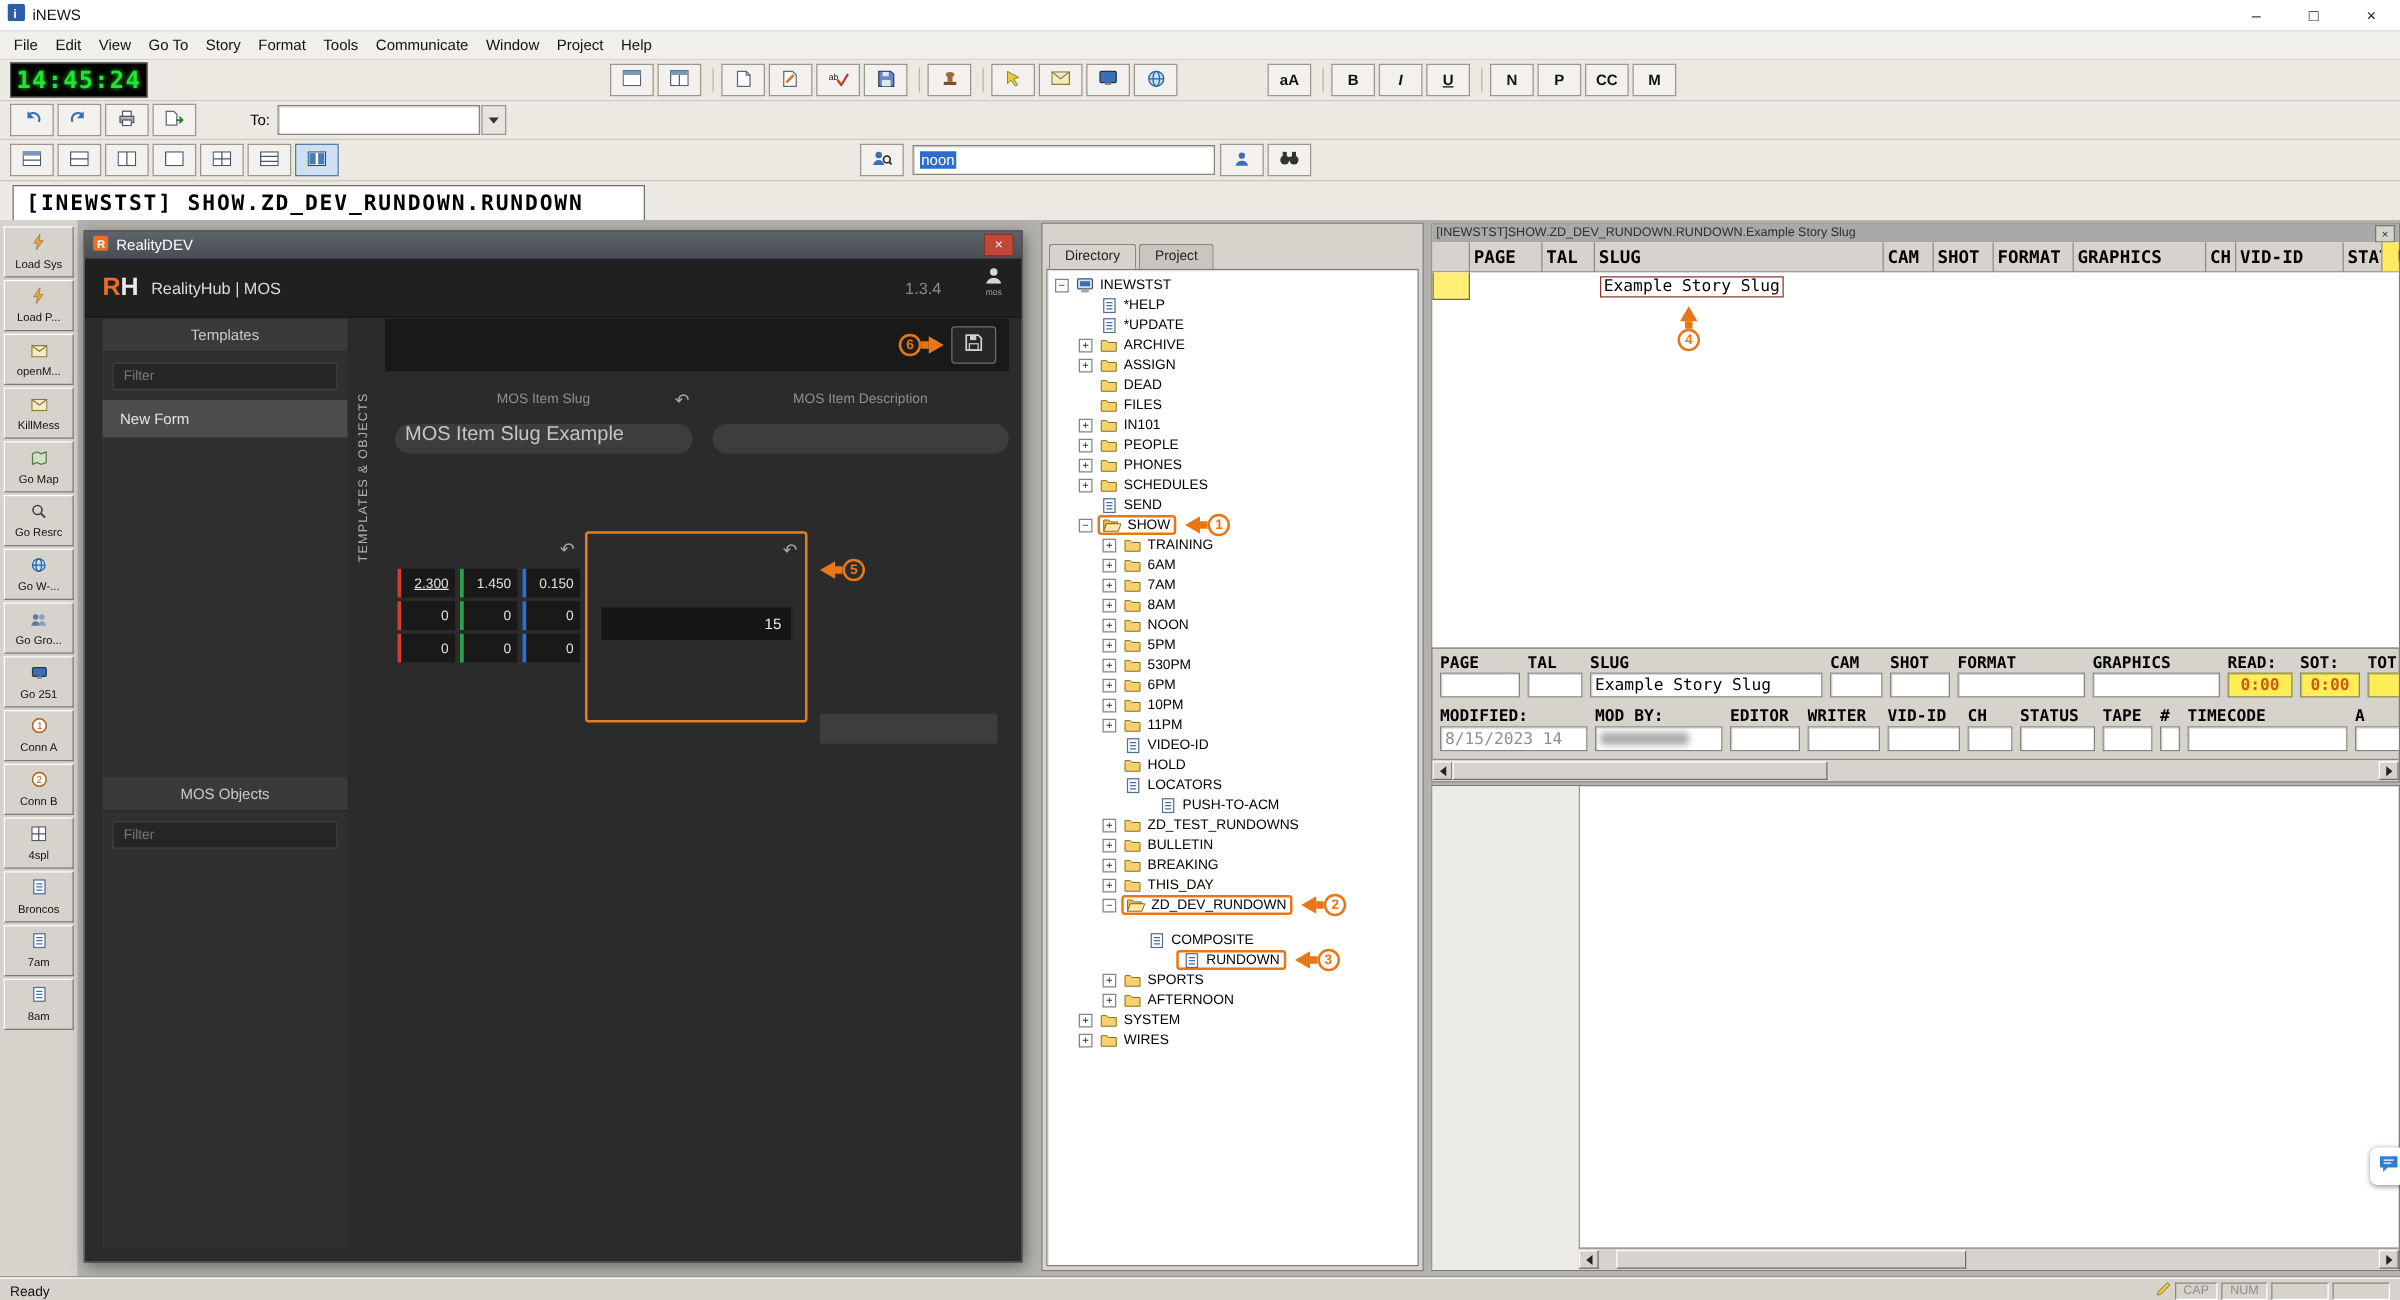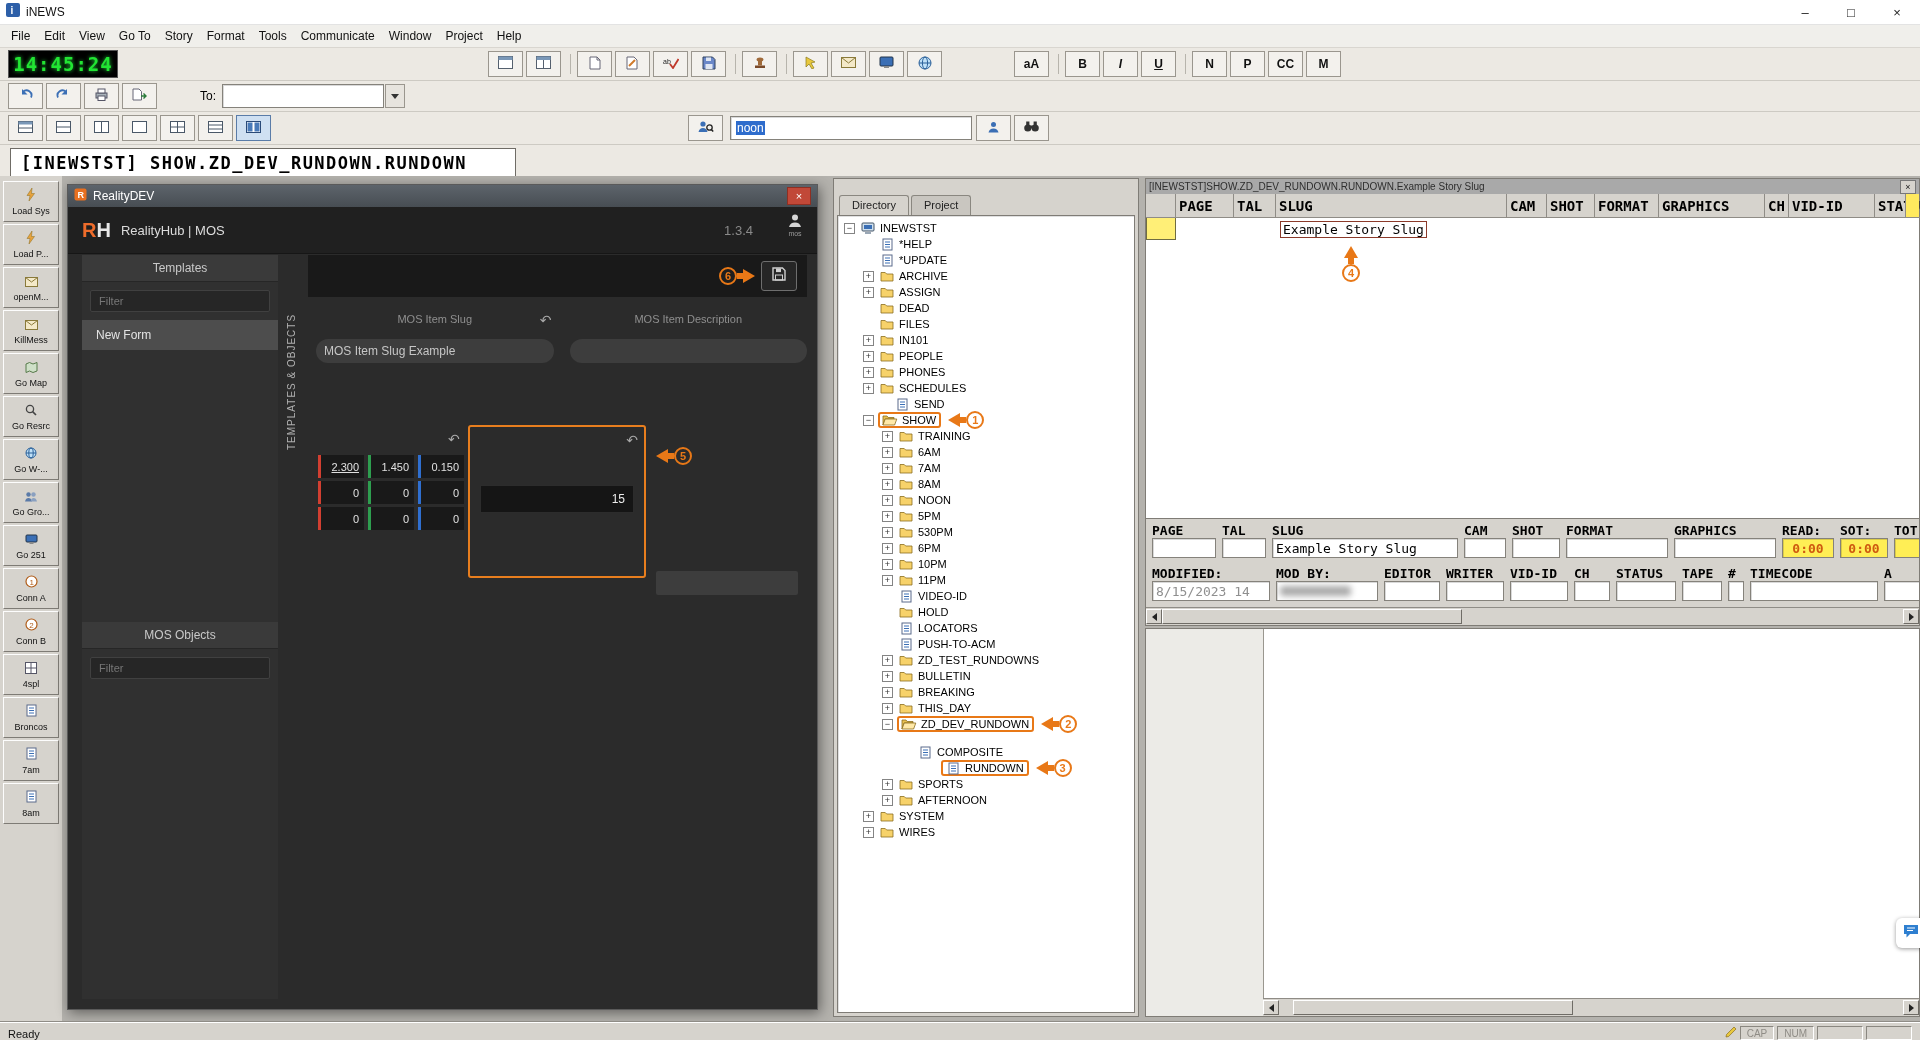--- a/index.html
+++ b/index.html
@@ -48,21 +48,21 @@
 .rh-litem{margin-top:8px;height:30px;background:#4d4d4d;color:#e4e4e4;font-size:12px;display:flex;align-items:center;padding-left:14px}
 #rh-mos{position:absolute;top:367px;left:0;right:0}
 #rh-vtab{position:absolute;left:212px;top:92px;width:22px;height:210px;display:flex;align-items:center;justify-content:center;color:#b0b0b0;font-size:10px;letter-spacing:1px;writing-mode:vertical-rl;transform:rotate(180deg)}
 #rh-content{position:absolute;left:240px;top:70px;right:10px;bottom:10px;background:#2b2b2b}
 #rh-strip{height:42px;background:#191919;display:flex;align-items:center;justify-content:flex-end;padding-right:10px;gap:6px}
 #rh-save{width:34px;height:28px;border:1px solid #6e6e6e;background:#262626;border-radius:3px;display:flex;align-items:center;justify-content:center}
 .rh-grouprow{display:flex;gap:16px;margin:16px 0 0 8px}
 .rh-group{width:242px}
 .rh-ghdr{position:relative;height:18px;color:#8f8f8f;font-size:11px;text-align:center}
 .undo{position:absolute;right:2px;top:0;color:#a8a8a8;font-size:14px;line-height:14px}
-.rh-input{margin-top:8px;height:24px;background:#3d3d3d;border-radius:12px;color:#c6c6c6;font-size:12px;display:flex;align-items:center;padding:0 8px}
+.rh-input{margin-top:8px;height:24px;background:#3d3d3d;border-radius:12px;color:#c6c6c6;font-size:16px;display:flex;padding:0 8px}
 #rh-sec2{position:relative;margin-top:40px;height:300px}
 #rh-mundo{position:absolute;left:140px;top:28px;color:#a8a8a8;font-size:14px}
 #rh-matrix{position:absolute;left:10px;top:52px}
 .mrow{display:flex;gap:4px;margin-bottom:3px}
 .mcell{width:46px;height:23px;background:#191919;color:#e0e0e0;font-size:11px;display:flex;align-items:center;justify-content:flex-end;padding-right:5px;box-sizing:border-box}
 #rh-obox{position:absolute;left:160px;top:22px;width:178px;height:153px;border:2px solid #e87e1e;border-radius:3px;box-sizing:border-box}
 #rh-obox .undo{right:6px;top:6px}
 #rh-oin{position:absolute;left:10px;top:58px;right:10px;height:26px;background:#151515;border:1px solid #2c2c2c;color:#ececec;font-size:12px;display:flex;align-items:center;justify-content:flex-end;padding-right:8px}
 #rh-extra{position:absolute;left:348px;top:168px;width:142px;height:24px;background:#3d3d3d;border-radius:2px;color:#c6c6c6;font-size:12px}
 #rh-co5{position:absolute;left:348px;top:44px}
@@ -687,21 +687,21 @@
         </div>
         <div class="trow" style="padding-left: 25px;">
           <span class="texp box">+</span>
           <span class="ticon">
             <svg width="14" height="12">
               <path d="M1 11V2.5h4.2L6.7 4H13v7z" fill="#f7d26a" stroke="#8a6d1f" stroke-width=".8"></path>
             </svg>
           </span>
           <span>SCHEDULES</span>
         </div>
-        <div class="trow" style="padding-left: 40px;">
+        <div class="trow" style="padding-left: 25px;">
           <span class="texp"></span>
           <span class="ticon">
             <svg width="11" height="13">
               <rect x="1" y="1" width="9" height="11" fill="#fff" stroke="#5a6b8c"></rect>
               <line x1="3" y1="4" x2="8" y2="4" stroke="#3b6fb5"></line>
               <line x1="3" y1="6.5" x2="8" y2="6.5" stroke="#3b6fb5"></line>
               <line x1="3" y1="9" x2="8" y2="9" stroke="#3b6fb5"></line>
             </svg>
           </span>
           <span>SEND</span>
@@ -839,21 +839,21 @@
           <span class="ticon">
             <svg width="11" height="13">
               <rect x="1" y="1" width="9" height="11" fill="#fff" stroke="#5a6b8c"></rect>
               <line x1="3" y1="4" x2="8" y2="4" stroke="#3b6fb5"></line>
               <line x1="3" y1="6.5" x2="8" y2="6.5" stroke="#3b6fb5"></line>
               <line x1="3" y1="9" x2="8" y2="9" stroke="#3b6fb5"></line>
             </svg>
           </span>
           <span>LOCATORS</span>
         </div>
-        <div class="trow" style="padding-left: 44px;">
+        <div class="trow" style="padding-left: 72px;">
           <span class="texp"></span>
           <span class="ticon">
             <svg width="11" height="13">
               <rect x="1" y="1" width="9" height="11" fill="#fff" stroke="#5a6b8c"></rect>
               <line x1="3" y1="4" x2="8" y2="4" stroke="#3b6fb5"></line>
               <line x1="3" y1="6.5" x2="8" y2="6.5" stroke="#3b6fb5"></line>
               <line x1="3" y1="9" x2="8" y2="9" stroke="#3b6fb5"></line>
             </svg>
           </span>
           <span>PUSH-TO-ACM</span>

